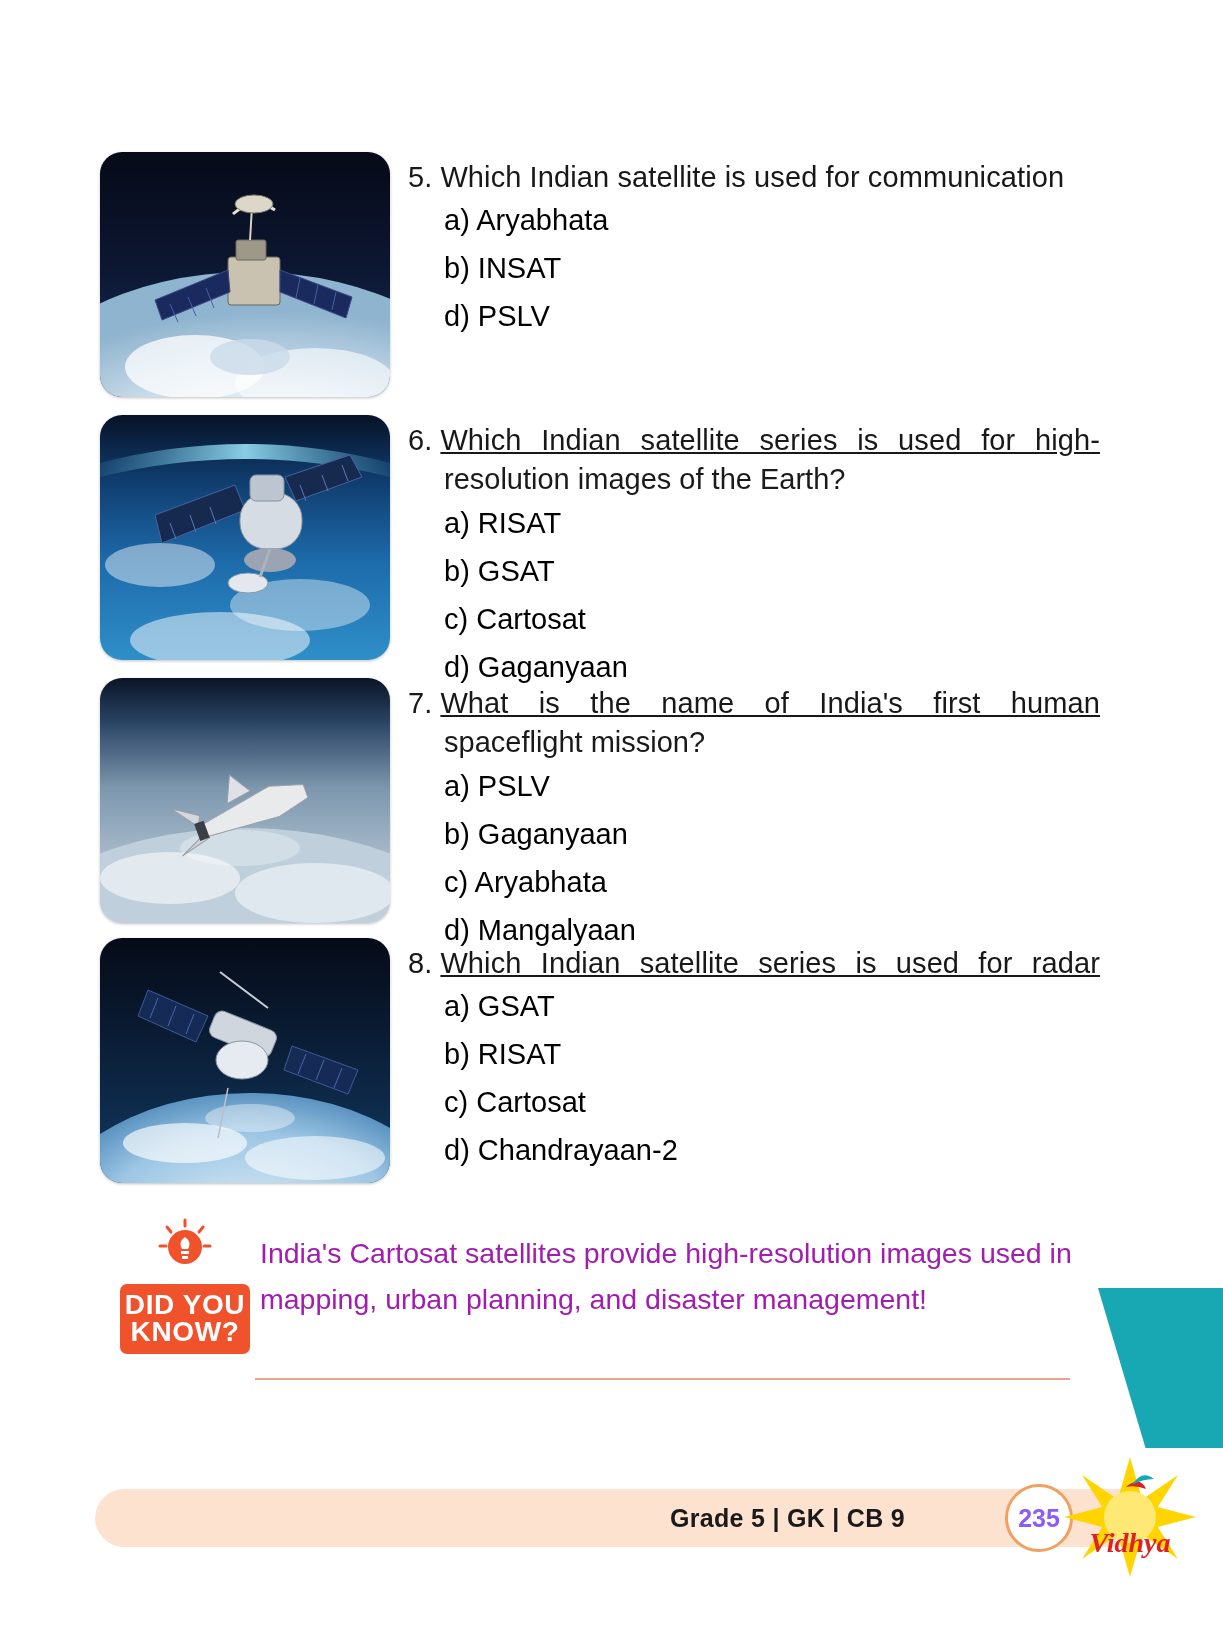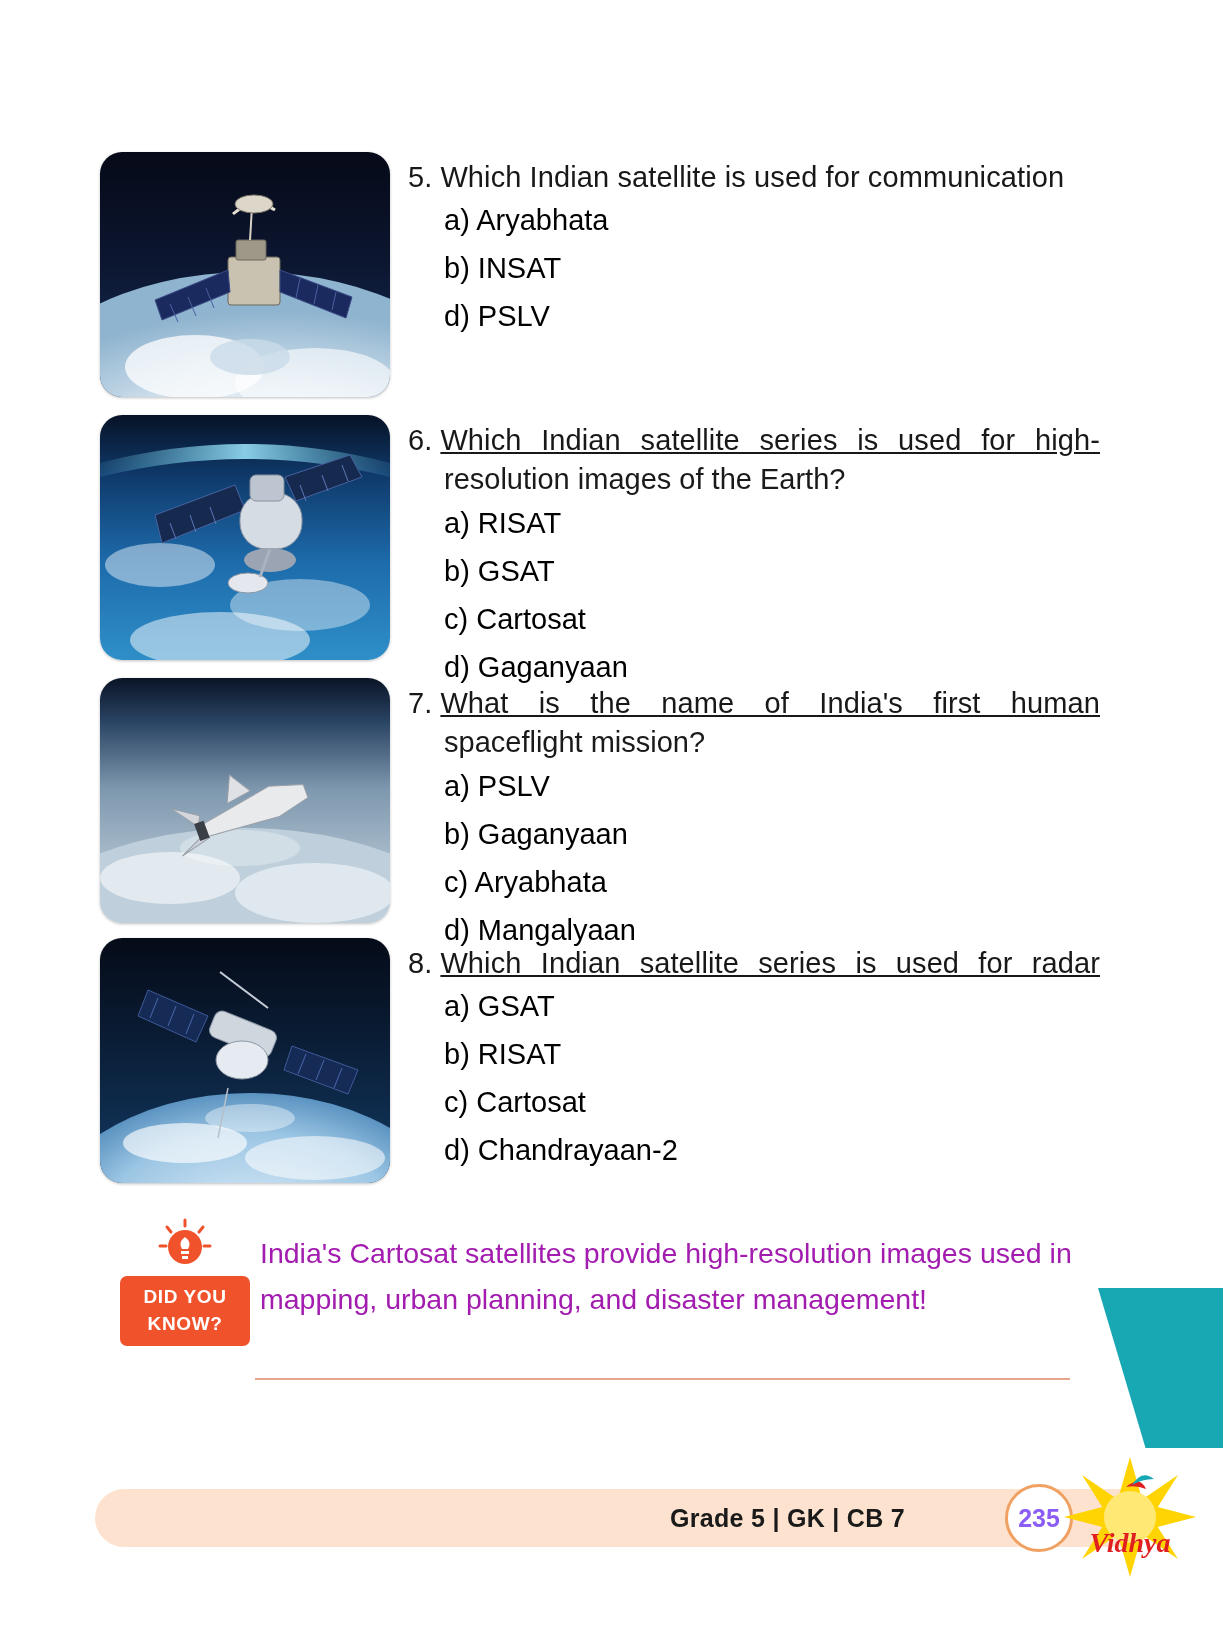--- a/index.html
+++ b/index.html
@@ -91,25 +91,25 @@
     top: 0;
     width: 130px;
     text-align: center;
   }
   .bulb {
     width: 54px; height: 54px;
     margin: 0 auto;
     position: relative;
   }
   .dyk-label {
-    margin-top: 4px;
+    margin-top: 12px;
     background: #f0532c;
     color: #ffffff;
     font-weight: bold;
-    font-size: 19px;
+    font-size: 28px;
     line-height: 27px;
     padding: 7px 4px 9px;
     border-radius: 7px;
     letter-spacing: .6px;
   }
   .dyk-text {
     margin-left: 160px;
     font-size: 28.5px;
     line-height: 46px;
     color: #a21caf;
@@ -412,21 +412,21 @@
         <div>KNOW?</div>
       </div>
     </div>
     <div class="dyk-text">India's Cartosat satellites provide high-resolution images used in mapping, urban planning, and disaster management!</div>
     <div class="dyk-rule"></div>
   </div>
 
   <div class="teal"></div>
 
   <div class="footer">
-    <span class="footer-text">Grade 5 | GK | CB 7</span>
+    <span class="footer-text">Grade 5 | GK | CB 9</span>
   </div>
   <div class="page-circle">235</div>
 
   <div class="logo">
     <svg viewBox="0 0 150 130" aria-hidden="true">
       <g transform="translate(75,62)">
         <g fill="#ffd400">
           <polygon points="0,-60 12,-18 -12,-18"></polygon>
           <polygon points="0,60 12,18 -12,18"></polygon>
           <polygon points="-66,0 -20,-12 -20,12"></polygon>

